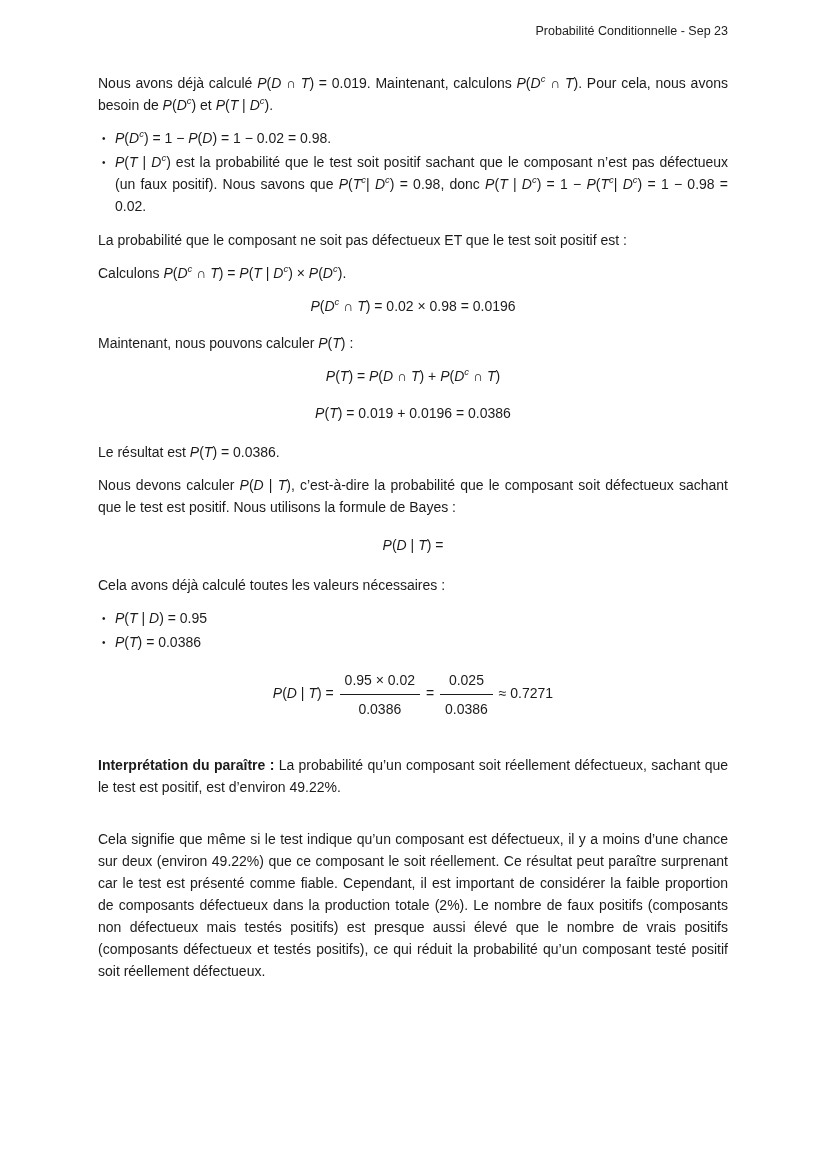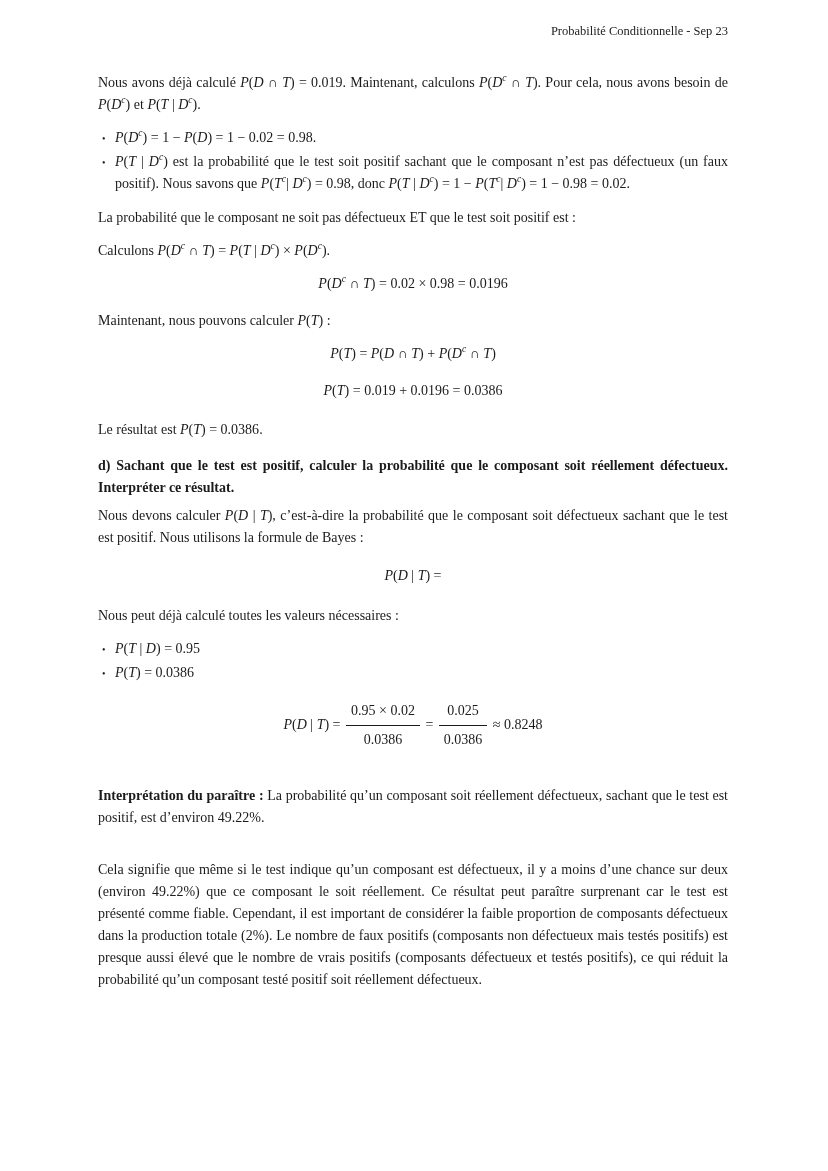--- a/index.html
+++ b/index.html
@@ -1,18 +1,18 @@
 <!DOCTYPE html>
 <html><head>
 <meta charset="utf-8">
 <style>
   html,body { margin:0; padding:0; background:#ffffff; }
   .page {
     position:relative; width:828px; height:996px; background:#ffffff;
-    font-family:Liberation Serif, serif; font-size:14px; color:#1b1b1b;
+    font-family:Liberation Sans, sans-serif; font-size:14px; color:#1b1b1b;
     overflow:hidden;
   }
   .header {
     position:absolute; top:24px; left:98px; width:630px;
     text-align:right; font-size:12.5px; color:#222;
   }
   .content { position:absolute; top:72px; left:98px; width:630px; }
   .para { margin:0 0 11px 0; line-height:22px; text-align:justify; }
   .para.bold { font-weight:bold; }
   .gap-top { margin-top:17px; }
@@ -61,34 +61,33 @@
     <div class="eq"><span class="math"><i>P</i>(<i>D</i><sup><i>c</i></sup> ∩ <i>T</i>) = 0.02 × 0.98 = 0.0196</span></div>
 
     <p class="para"><span>Maintenant, nous pouvons calculer </span><span class="math"><i>P</i>(<i>T</i>)</span><span> :</span></p>
 
     <div class="eq"><span class="math"><i>P</i>(<i>T</i>) = <i>P</i>(<i>D</i> ∩ <i>T</i>) + <i>P</i>(<i>D</i><sup><i>c</i></sup> ∩ <i>T</i>)</span></div>
 
     <div class="eq"><span class="math"><i>P</i>(<i>T</i>) = 0.019 + 0.0196 = 0.0386</span></div>
 
     <p class="para gap-top"><span>Le résultat est </span><span class="math"><i>P</i>(<i>T</i>) = 0.0386</span><span>.</span></p>
 
-    <p class="para bold heading-gap"><span class="bold-run">d) Sachant que le test est positif, calculer la probabilité que le composant soit réellement défectueux. Interpréter ce résultat.</span></p>
 
     <p class="para"><span>Nous devons calculer </span><span class="math"><i>P</i>(<i>D</i> | <i>T</i>)</span><span>, c’est-à-dire la probabilité que le composant soit défectueux sachant que le test est positif. Nous utilisons la formule de Bayes :</span></p>
 
     <div class="eq eq-frac"><span class="math"><i>P</i>(<i>D</i> | <i>T</i>) = </span></div>
 
-    <p class="para"><span>Nous peut déjà calculé toutes les valeurs nécessaires :</span></p>
+    <p class="para"><span>Cela avons déjà calculé toutes les valeurs nécessaires :</span></p>
 
     <ul class="bullets">
       <li><span class="math"><i>P</i>(<i>T</i> | <i>D</i>) = 0.95</span></li>
       <li><span class="math"><i>P</i>(<i>T</i>) = 0.0386</span></li>
     </ul>
 
-    <div class="eq eq-frac eq-bottom-lg"><span class="math"><i>P</i>(<i>D</i> | <i>T</i>) = </span><span class="frac"><span class="num math">0.95 × 0.02</span><span class="den math">0.0386</span></span><span class="math"> = </span><span class="frac"><span class="num math">0.025</span><span class="den math">0.0386</span></span><span class="math"> ≈ 0.8248</span></div>
+    <div class="eq eq-frac eq-bottom-lg"><span class="math"><i>P</i>(<i>D</i> | <i>T</i>) = </span><span class="frac"><span class="num math">0.95 × 0.02</span><span class="den math">0.0386</span></span><span class="math"> = </span><span class="frac"><span class="num math">0.025</span><span class="den math">0.0386</span></span><span class="math"> ≈ 0.7271</span></div>
 
 
     <p class="para"><span class="bold-run">Interprétation du paraître : </span><span>La probabilité qu’un composant soit réellement défectueux, sachant que le test est positif, est d’environ 49.22%.</span></p>
 
     <p class="para gap-top-lg"><span>Cela signifie que même si le test indique qu’un composant est défectueux, il y a moins d’une chance sur deux (environ 49.22%) que ce composant le soit réellement. Ce résultat peut paraître surprenant car le test est présenté comme fiable. Cependant, il est important de considérer la faible proportion de composants défectueux dans la production totale (2%). Le nombre de faux positifs (composants non défectueux mais testés positifs) est presque aussi élevé que le nombre de vrais positifs (composants défectueux et testés positifs), ce qui réduit la probabilité qu’un composant testé positif soit réellement défectueux.</span></p>
 
   </div>
 
   <div class="footer">
     <span>6 / 12</span>

